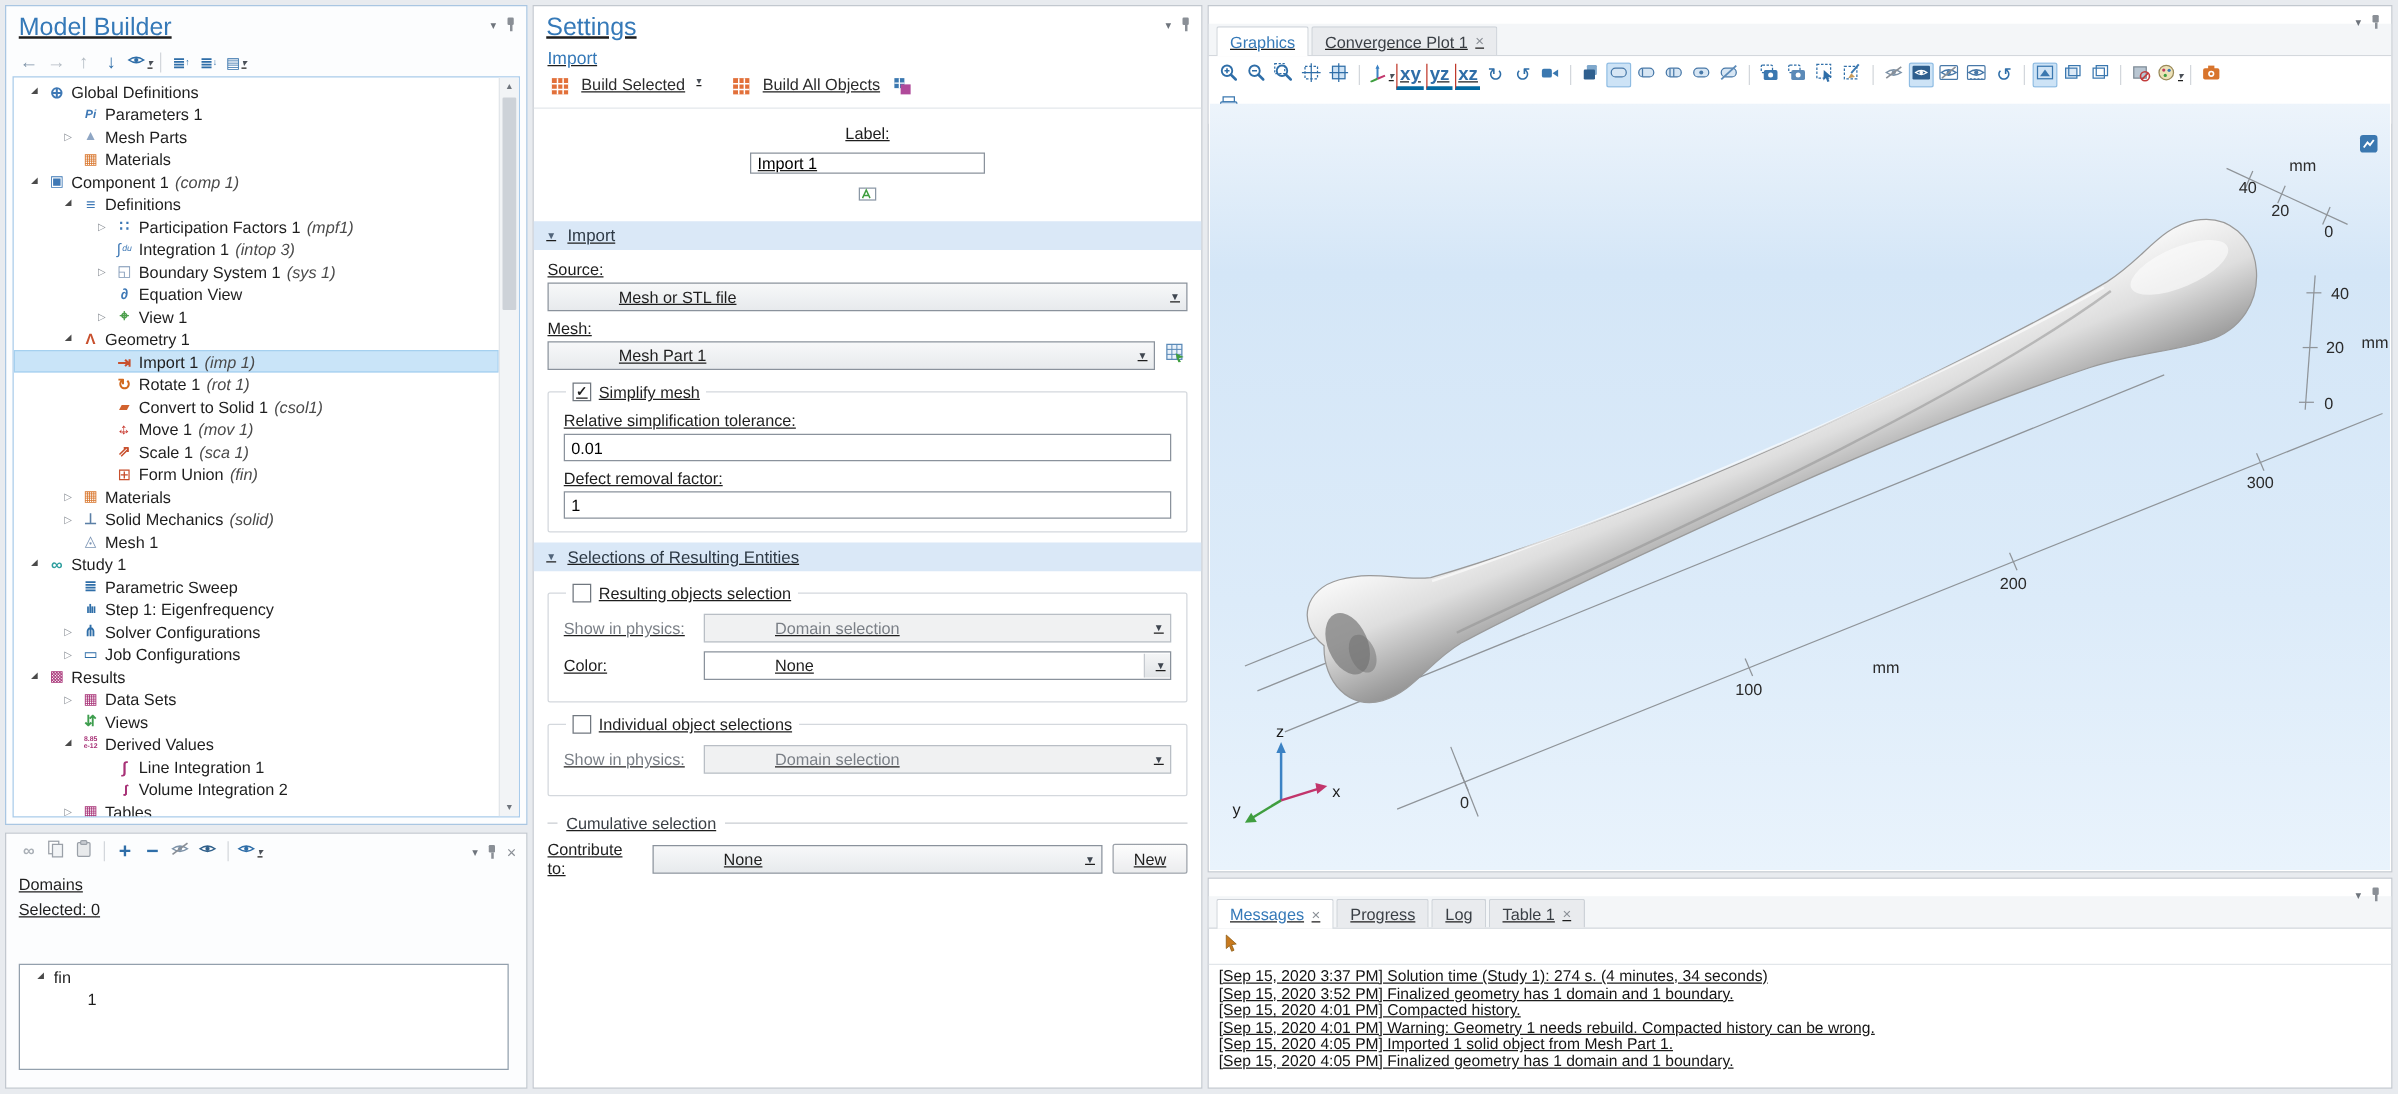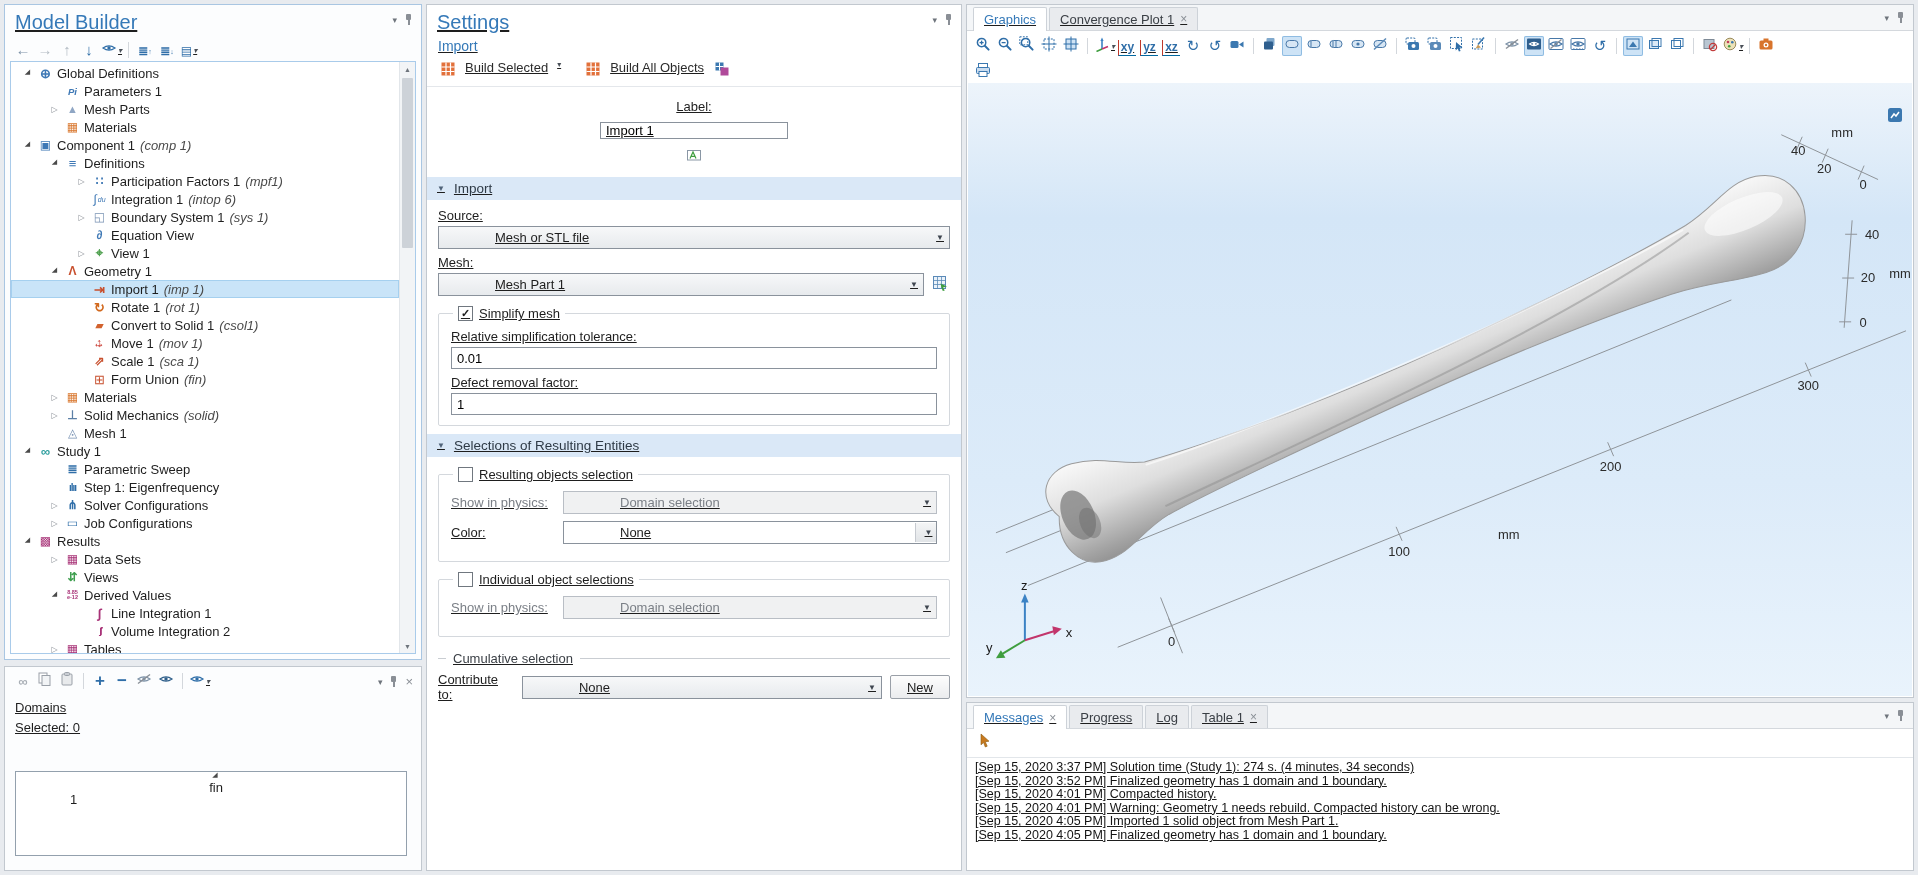--- a/index.html
+++ b/index.html
@@ -82,36 +82,36 @@
   .frow .fl.dis{color:#7A7F86;}
   .frow .combo{flex:1;}
   .cumsep{display:flex;align-items:center;gap:7px;font-size:13px;color:#3A3F45;margin:14px 0 6px 0;}
   .cumsep::before{content:"";width:8px;height:1px;background:#C9CDD2;}
   .cumsep::after{content:"";flex:1;height:1px;background:#C9CDD2;}
   .contrib{display:flex;align-items:center;gap:8px;font-size:13px;}
   .contrib .combo{width:355px;}
   .btn{height:22px;padding:0 16px;border:1px solid #9AA0A8;background:linear-gradient(#FDFDFD,#EBECee);font-size:13px;display:inline-flex;align-items:center;border-radius:2px;}
 
   
-  .tabstrip{display:flex;align-items:flex-end;gap:2px;padding:4px 6px 0 6px;background:#F4F6F8;border-bottom:1px solid #D4D8DD;height:26px;box-sizing:border-box;}
+  .tabstrip{display:flex;align-items:flex-end;gap:2px;padding:4px 6px 0 6px;background:#F4F6F8;border-bottom:1px solid #D4D8DD;height:26px;box-sizing:border-box;margin-top:14px;}
   .tab{display:flex;align-items:center;height:22px;padding:0 10px;font-size:13px;background:#E9EBEE;border:1px solid #CDD2D8;border-bottom:none;color:#3A3F45;border-radius:2px 2px 0 0;}
   .tab.sel{background:#fff;color:#3579B8;height:23px;margin-bottom:-1px;}
 
   
   .gfx-tbar{display:flex;align-items:center;gap:2px;padding:2px 6px;height:26px;background:#fff;}
   .gfx-tbar2{display:flex;align-items:center;gap:2px;padding:0 6px 2px 6px;height:22px;background:#fff;}
   .canvas{position:absolute;left:1px;right:1px;bottom:1px;top:78px;
           background:linear-gradient(180deg,#EDF4FB 0%,#D4E6F7 22%,#DCEBF9 65%,#E9F3FC 100%);}
   .canvas svg.scene{position:absolute;inset:0;width:100%;height:100%;}
   .cfloat{position:absolute;top:24px;right:7px;}
 
   
   .msg-tbar{display:flex;align-items:center;padding:2px 8px;height:24px;border-bottom:1px solid #E2E6EA;}
   .loglines{padding:3px 0 0 8px;font-size:12.5px;line-height:13.6px;color:#141414;}
-  .axv{font-size:12px;font-weight:bold;color:#2F6EA8;border-left:1px solid #C0392B;border-bottom:1px solid #0369a1;padding:0 2px 1px 2px;line-height:9px;}
+  .axv{font-size:15px;font-weight:bold;color:#2F6EA8;border-left:1px solid #C0392B;border-bottom:3px solid #0369a1;padding:0 2px 1px 2px;line-height:9px;}
   .txt-ic{display:inline-flex;align-items:center;justify-content:center;}
 </style>
 </head>
 <body>
 
 <div class="panel p-mb">
   <div class="ptitle">Model Builder</div>
   <div class="pctrl">
     <span class="ddc">▾</span>
     <span class="pin"></span>
@@ -207,21 +207,21 @@
           </span>
           <span class="tlabel">Participation Factors 1</span>
           <span class="ttag">(mpf1)</span>
         </div>
         <div class="trow leaf" style="padding-left: 62px;">
           <span class="tarrow"></span>
           <span class="nicon">
             <span class="txt-ic" style="color:#3E78B5;font-size:12px;">∫<i style="font-size:7px;margin-left:1px">du</i></span>
           </span>
           <span class="tlabel">Integration 1</span>
-          <span class="ttag">(intop 6)</span>
+          <span class="ttag">(intop 3)</span>
         </div>
         <div class="trow col" style="padding-left: 62px;">
           <span class="tarrow"></span>
           <span class="nicon">
             <span class="txt-ic" style="color:#7C95B5;font-size:12px;">◱</span>
           </span>
           <span class="tlabel">Boundary System 1</span>
           <span class="ttag">(sys 1)</span>
         </div>
         <div class="trow leaf" style="padding-left: 62px;">
@@ -476,21 +476,21 @@
             <circle cx="8" cy="8" r="1.7" fill="#2F6EA8"></circle>
           </svg></span>
         <i class="ddc">▾</i>
       </span>
     </div>
   <div class="sl-label">Domains</div>
   <div class="sl-label">Selected: 0</div>
   <div class="sl-box">
     <div class="tree" style="position:static;">
 
-    <div class="trow exp" style="padding-left: 8px; flex-direction: column;">
+    <div class="trow exp" style="padding-left: 8px;">
           <span class="tarrow"></span>
           <span class="tlabel">fin</span>
         </div>
         <div class="trow leaf" style="padding-left: 35px;">
           <span class="tarrow"></span>
           <span class="tlabel">1</span>
         </div>
       </div>
   </div>
 </div>

